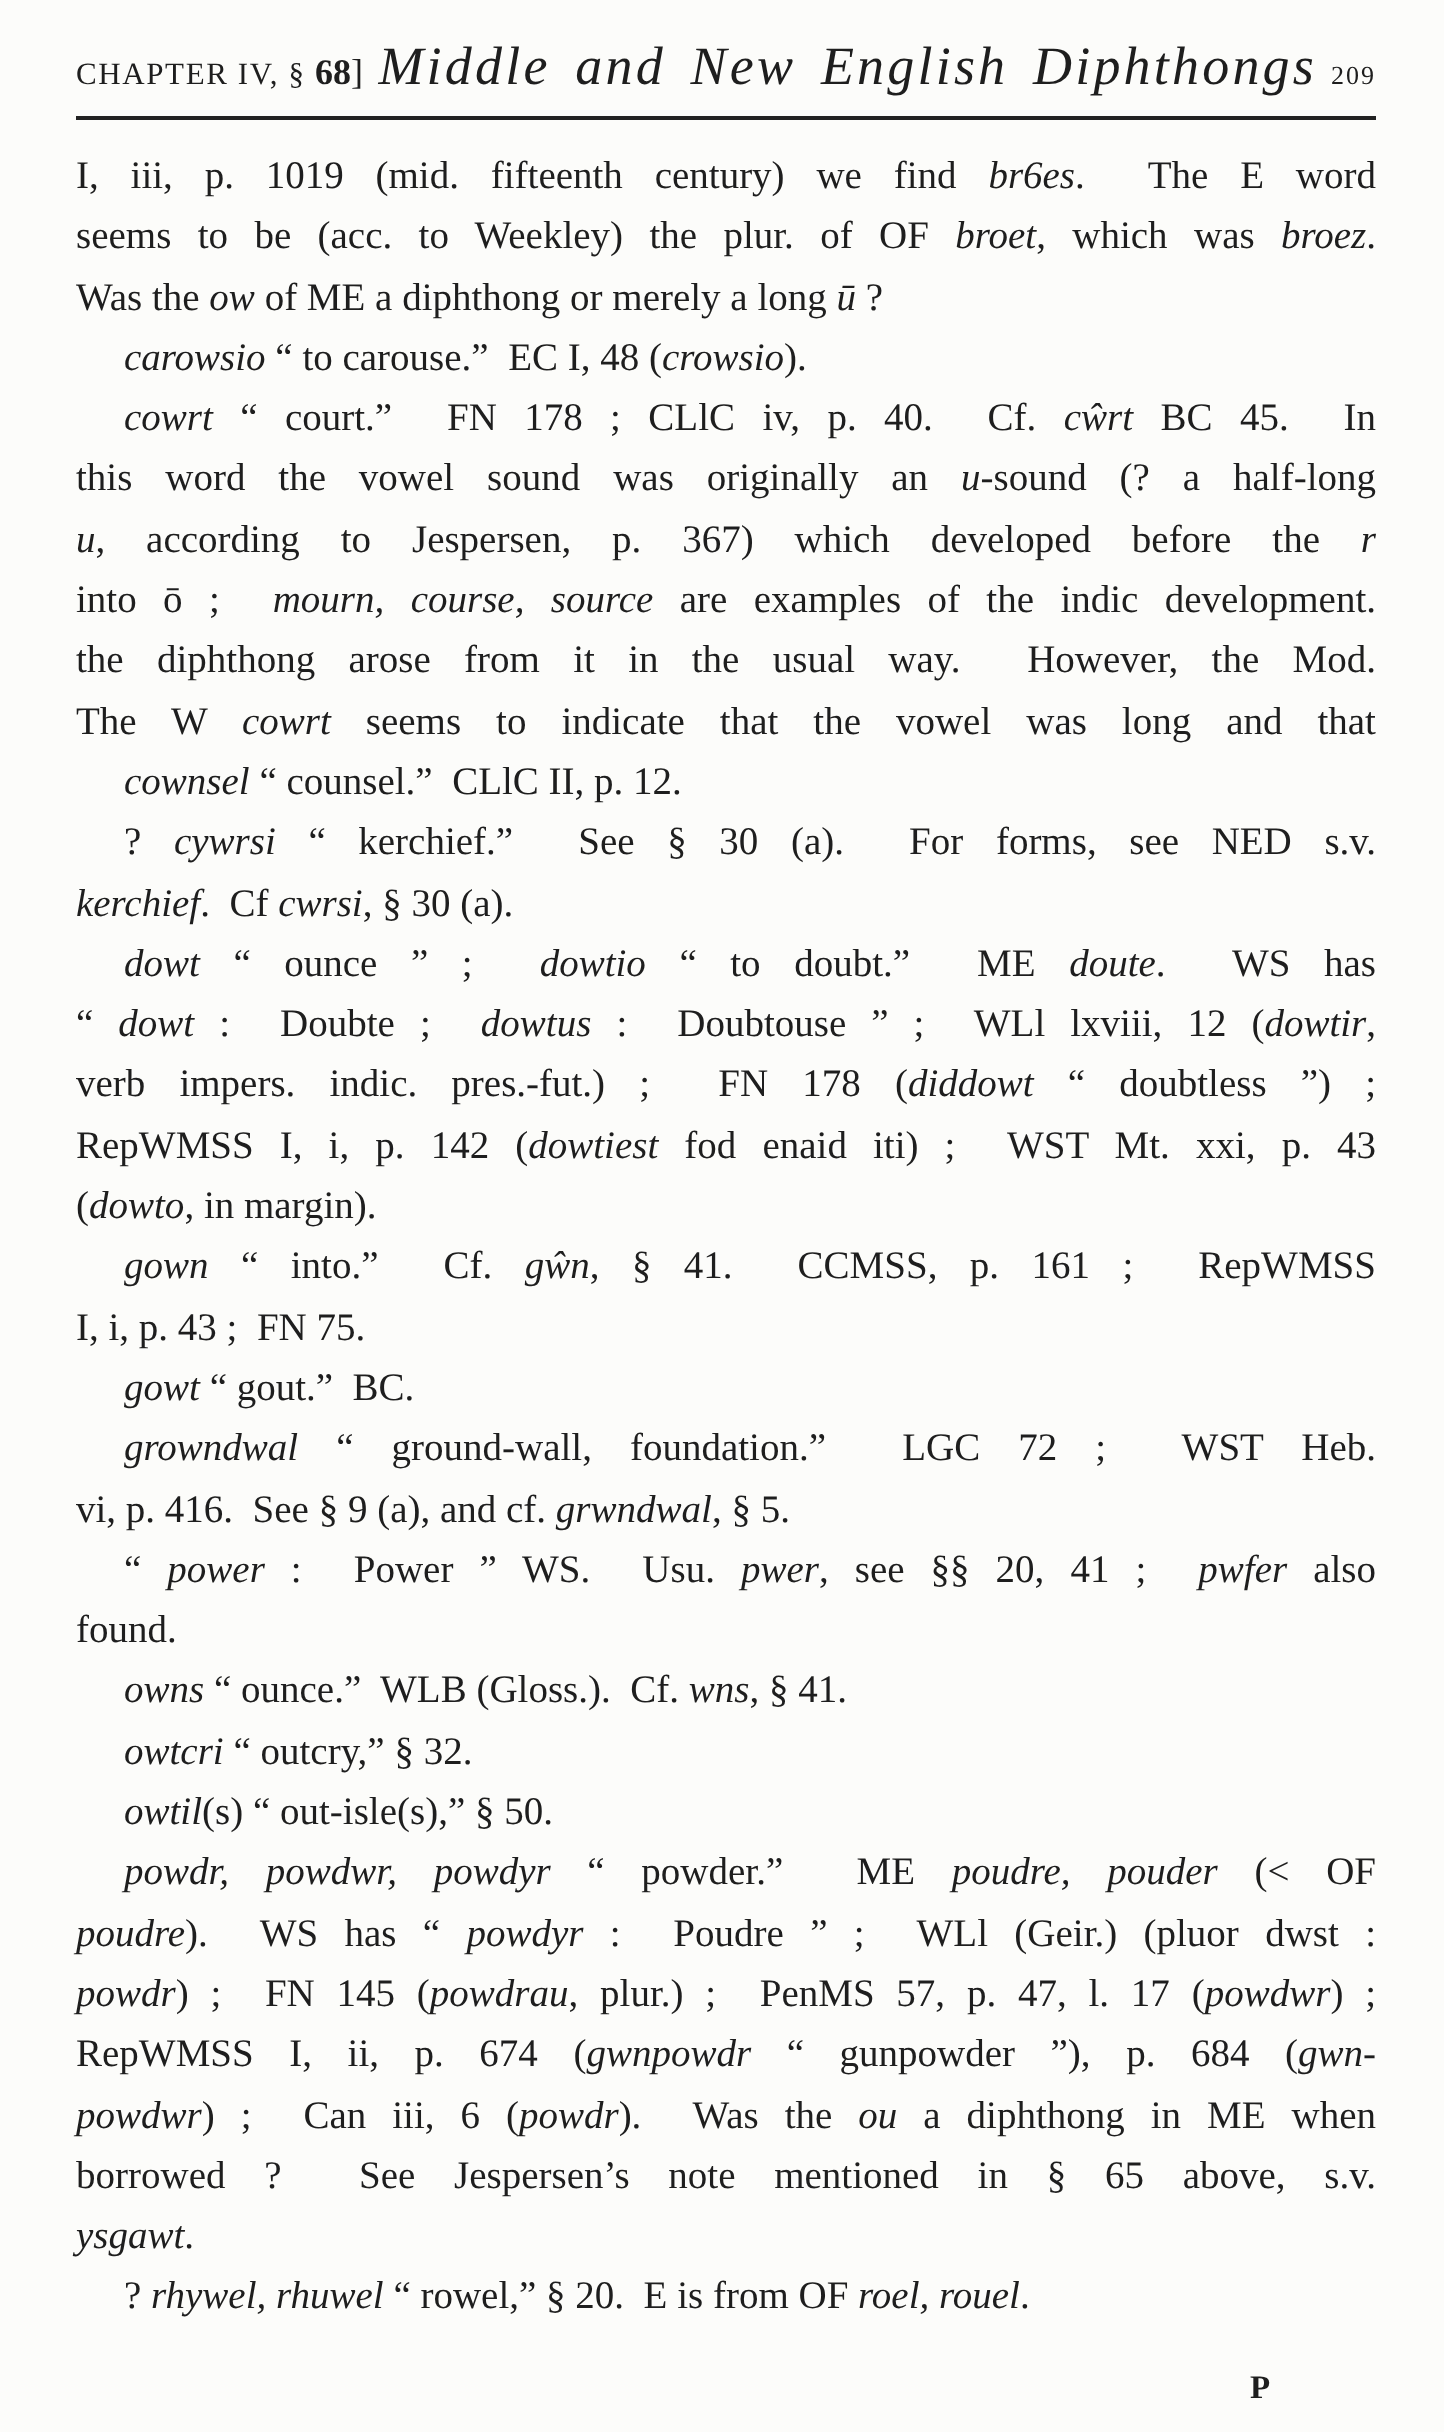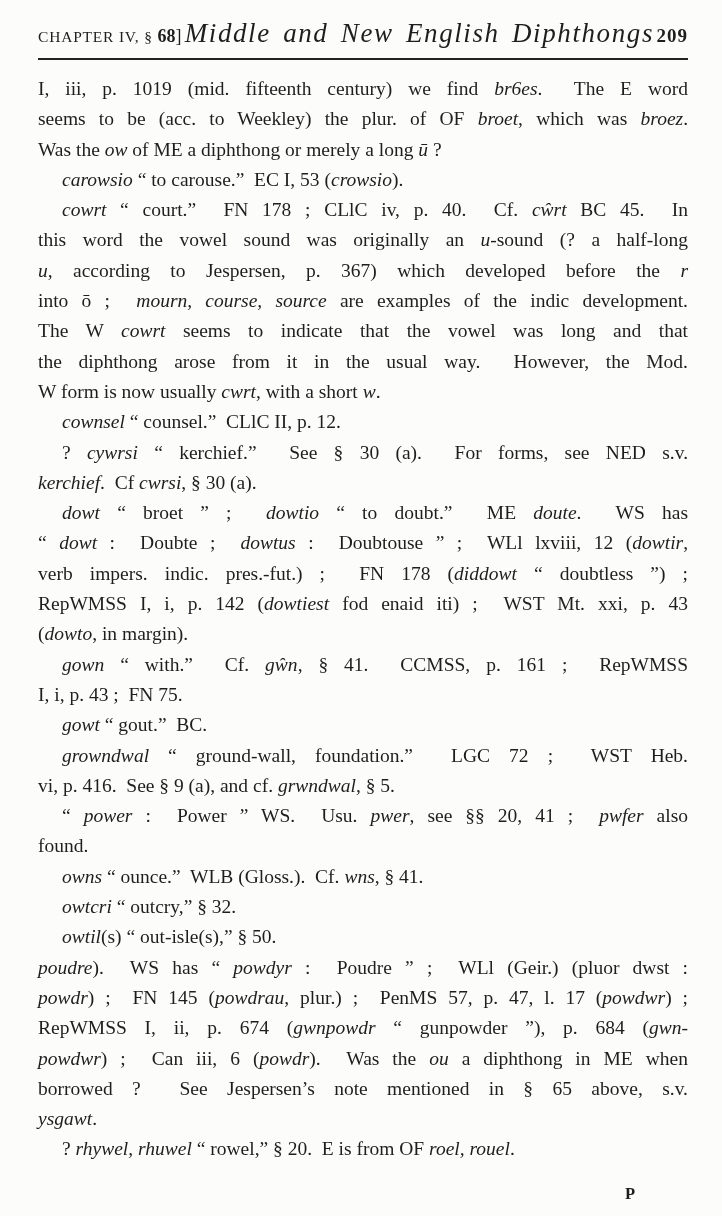--- a/index.html
+++ b/index.html
@@ -34,23 +34,22 @@
   .chapter-label .bracket { font-size: 18px; }
   .head-title {
     flex: 1;
     text-align: center;
     font-style: italic;
     font-size: 27px;
     letter-spacing: 1.6px;
     word-spacing: 4px;
   }
   .head-pageno {
-    font-size: 19px;
+    font-size: 13px;
     letter-spacing: 1px;
-    font-weight: bold;
   }
   .head-rule {
     border: none;
     height: 2px;
     background: #222;
     margin: 9px 0 0 0;
   }
   .text-body {
     margin-top: 14px;
     font-size: 19.5px;
@@ -84,46 +83,46 @@
     <span class="head-title">Middle and New English Diphthongs</span>
     <span class="head-pageno">209</span>
   </header>
 
   <hr class="head-rule">
 
   <main class="text-body" id="text-body">
       <div class="line j"><span>I, iii, p. 1019 (mid. fifteenth century) we find </span><span class="it">br6es</span><span>.  The E word</span></div>
       <div class="line j"><span>seems to be (acc. to Weekley) the plur. of OF </span><span class="it">broet</span><span>, which was </span><span class="it">broez</span><span>.</span></div>
       <div class="line"><span>Was the </span><span class="it">ow</span><span> of ME a diphthong or merely a long </span><span class="it">ū</span><span> ?</span></div>
-      <div class="line indent"><span class="it">carowsio</span><span> “ to carouse.”  EC I, 53 (</span><span class="it">crowsio</span><span>).</span></div>
+      <div class="line indent"><span class="it">carowsio</span><span> “ to carouse.”  EC I, 48 (</span><span class="it">crowsio</span><span>).</span></div>
       <div class="line indent j"><span class="it">cowrt</span><span> “ court.”  FN 178 ; CLlC iv, p. 40.  Cf. </span><span class="it">cŵrt</span><span> BC 45.  In</span></div>
       <div class="line j"><span>this word the vowel sound was originally an </span><span class="it">u</span><span>-sound (? a half-long</span></div>
       <div class="line j"><span class="it">u</span><span>, according to Jespersen, p. 367) which developed before the </span><span class="it">r</span></div>
       <div class="line j"><span>into ō ;  </span><span class="it">mourn, course, source</span><span> are examples of the indic development.</span></div>
+      <div class="line j"><span>the diphthong arose from it in the usual way.  However, the Mod.</span></div>
       <div class="line j"><span>The W </span><span class="it">cowrt</span><span> seems to indicate that the vowel was long and that</span></div>
-      <div class="line j"><span>the diphthong arose from it in the usual way.  However, the Mod.</span></div>
-      <div class="line"><span>W form is now usually </span><span class="it">cwrt</span><span>, with a short </span><span class="it">w</span><span>.</span></div>
       <div class="line indent"><span class="it">cownsel</span><span> “ counsel.”  CLlC II, p. 12.</span></div>
       <div class="line indent j"><span>? </span><span class="it">cywrsi</span><span> “ kerchief.”  See § 30 (a).  For forms, see NED s.v.</span></div>
       <div class="line"><span class="it">kerchief</span><span>.  Cf </span><span class="it">cwrsi</span><span>, § 30 (a).</span></div>
-      <div class="line indent j"><span class="it">dowt</span><span> “ broet ” ;  </span><span class="it">dowtio</span><span> “ to doubt.”  ME </span><span class="it">doute</span><span>.  WS has</span></div>
+      <div class="line indent j"><span class="it">dowt</span><span> “ ounce ” ;  </span><span class="it">dowtio</span><span> “ to doubt.”  ME </span><span class="it">doute</span><span>.  WS has</span></div>
       <div class="line j"><span>“ </span><span class="it">dowt</span><span> :  Doubte ;  </span><span class="it">dowtus</span><span> :  Doubtouse ” ;  WLl lxviii, 12 (</span><span class="it">dowtir</span><span>,</span></div>
       <div class="line j"><span>verb impers. indic. pres.-fut.) ;  FN 178 (</span><span class="it">diddowt</span><span> “ doubtless ”) ;</span></div>
       <div class="line j"><span>RepWMSS I, i, p. 142 (</span><span class="it">dowtiest</span><span> fod enaid iti) ;  WST Mt. xxi, p. 43</span></div>
       <div class="line"><span>(</span><span class="it">dowto</span><span>, in margin).</span></div>
-      <div class="line indent j"><span class="it">gown</span><span> “ with.”  Cf. </span><span class="it">gŵn</span><span>, § 41.  CCMSS, p. 161 ;  RepWMSS</span></div>
+      <div class="line indent j"><span class="it">gown</span><span> “ into.”  Cf. </span><span class="it">gŵn</span><span>, § 41.  CCMSS, p. 161 ;  RepWMSS</span></div>
       <div class="line"><span>I, i, p. 43 ;  FN 75.</span></div>
       <div class="line indent"><span class="it">gowt</span><span> “ gout.”  BC.</span></div>
       <div class="line indent j"><span class="it">growndwal</span><span> “ ground-wall, foundation.”  LGC 72 ;  WST Heb.</span></div>
       <div class="line"><span>vi, p. 416.  See § 9 (a), and cf. </span><span class="it">grwndwal</span><span>, § 5.</span></div>
       <div class="line indent j"><span>“ </span><span class="it">power</span><span> :  Power ” WS.  Usu. </span><span class="it">pwer</span><span>, see §§ 20, 41 ;  </span><span class="it">pwfer</span><span> also</span></div>
       <div class="line"><span>found.</span></div>
       <div class="line indent"><span class="it">owns</span><span> “ ounce.”  WLB (Gloss.).  Cf. </span><span class="it">wns</span><span>, § 41.</span></div>
       <div class="line indent"><span class="it">owtcri</span><span> “ outcry,” § 32.</span></div>
       <div class="line indent"><span class="it">owtil</span><span>(s) “ out-isle(s),” § 50.</span></div>
+      <div class="line indent j"><span class="it">powdr, powdwr, powdyr</span><span> “ powder.”  ME </span><span class="it">poudre, pouder</span><span> (&lt; OF</span></div>
       <div class="line j"><span class="it">poudre</span><span>).  WS has “ </span><span class="it">powdyr</span><span> :  Poudre ” ;  WLl (Geir.) (pluor dwst :</span></div>
       <div class="line j"><span class="it">powdr</span><span>) ;  FN 145 (</span><span class="it">powdrau</span><span>, plur.) ;  PenMS 57, p. 47, l. 17 (</span><span class="it">powdwr</span><span>) ;</span></div>
       <div class="line j"><span>RepWMSS I, ii, p. 674 (</span><span class="it">gwnpowdr</span><span> “ gunpowder ”), p. 684 (</span><span class="it">gwn-</span></div>
       <div class="line j"><span class="it">powdwr</span><span>) ;  Can iii, 6 (</span><span class="it">powdr</span><span>).  Was the </span><span class="it">ou</span><span> a diphthong in ME when</span></div>
       <div class="line j"><span>borrowed ?  See Jespersen’s note mentioned in § 65 above, s.v.</span></div>
       <div class="line"><span class="it">ysgawt</span><span>.</span></div>
       <div class="line indent"><span>? </span><span class="it">rhywel, rhuwel</span><span> “ rowel,” § 20.  E is from OF </span><span class="it">roel, rouel</span><span>.</span></div>
     </main>
 
   <div class="signature-mark">P</div>

